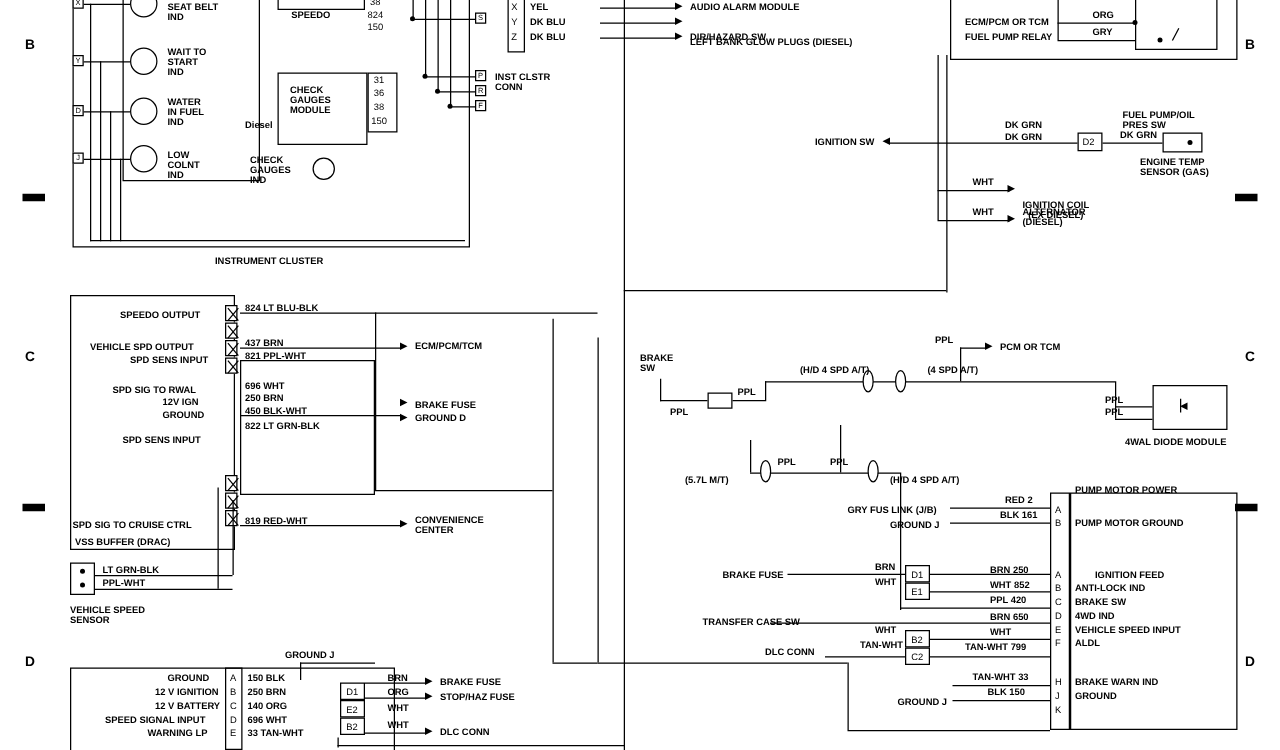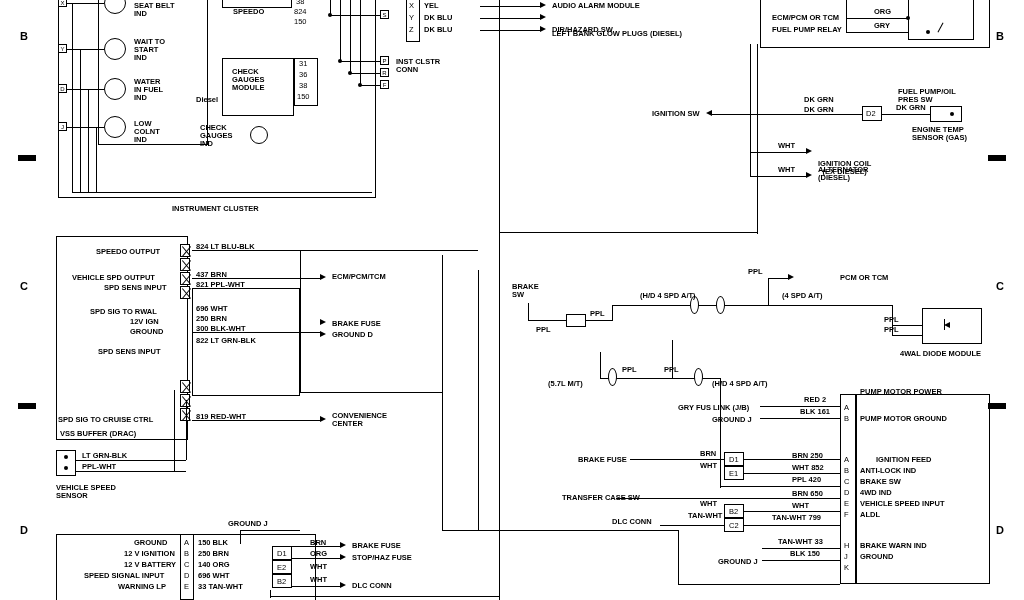--- a/index.html
+++ b/index.html
@@ -211,21 +211,21 @@
   <div class="xbox" style="left:180px;top:286px;"></div>
   <div class="xbox" style="left:180px;top:380px;"></div>
   <div class="xbox" style="left:180px;top:394px;"></div>
   <div class="xbox" style="left:180px;top:408px;"></div>
 
   <div class="tb" style="left:196px;top:243px;">824 LT BLU-BLK</div>
   <div class="tb" style="left:196px;top:271px;">437 BRN</div>
   <div class="tb" style="left:196px;top:281px;">821 PPL-WHT</div>
   <div class="tb" style="left:196px;top:305px;">696 WHT</div>
   <div class="tb" style="left:196px;top:315px;">250 BRN</div>
-  <div class="tb" style="left:196px;top:325px;">300 BLK-WHT</div>
+  <div class="tb" style="left:196px;top:325px;">450 BLK-WHT</div>
   <div class="tb" style="left:196px;top:337px;">822 LT GRN-BLK</div>
   <div class="tb" style="left:196px;top:413px;">819 RED-WHT</div>
 
   <div class="box" style="left:192px;top:288px;width:108px;height:108px;"></div>
   <div class="ln h" style="left:192px;top:278px;width:128px;"></div>
   <div class="arrw" style="left:320px;top:274px;"></div>
   <div class="tb" style="left:332px;top:273px;">ECM/PCM/TCM</div>
 
   <div class="ln h" style="left:192px;top:332px;width:128px;"></div>
   <div class="arrw" style="left:320px;top:319px;"></div>
@@ -260,26 +260,26 @@
   <div class="tb" style="left:536px;top:326px;">PPL</div>
   <div class="box" style="left:566px;top:314px;width:20px;height:13px;"></div>
   <div class="ln h" style="left:586px;top:320px;width:26px;"></div>
   <div class="tb" style="left:590px;top:310px;">PPL</div>
 
   <div class="ln h" style="left:612px;top:305px;width:280px;"></div>
   <div class="ln v" style="left:612px;top:305px;height:16px;"></div>
   <div class="ell" style="left:690px;top:296px;"></div>
   <div class="ell" style="left:716px;top:296px;"></div>
   <div class="tb" style="left:640px;top:292px;">(H/D 4 SPD A/T)</div>
-  <div class="tb" style="left:782px;top:292px;">(4 SPD A/T)</div>
+  <div class="tb" style="left:742px;top:292px;">(4 SPD A/T)</div>
   <div class="tb" style="left:748px;top:268px;">PPL</div>
   <div class="ln v" style="left:768px;top:278px;height:27px;"></div>
   <div class="ln h" style="left:768px;top:278px;width:20px;"></div>
   <div class="arrw" style="left:788px;top:274px;"></div>
-  <div class="tb" style="left:840px;top:274px;">PCM OR TCM</div>
+  <div class="tb" style="left:800px;top:274px;">PCM OR TCM</div>
 
   <div class="tb" style="left:884px;top:316px;">PPL</div>
   <div class="tb" style="left:884px;top:326px;">PPL</div>
   <div class="ln h" style="left:892px;top:325px;width:30px;"></div>
   <div class="ln h" style="left:892px;top:335px;width:30px;"></div>
   <div class="ln v" style="left:892px;top:305px;height:30px;"></div>
 
   <div class="box" style="left:922px;top:308px;width:60px;height:36px;"></div>
   <div class="tb" style="left:900px;top:350px;">4WAL DIODE MODULE</div>
   <div class="arrwl" style="left:944px;top:322px;"></div>

